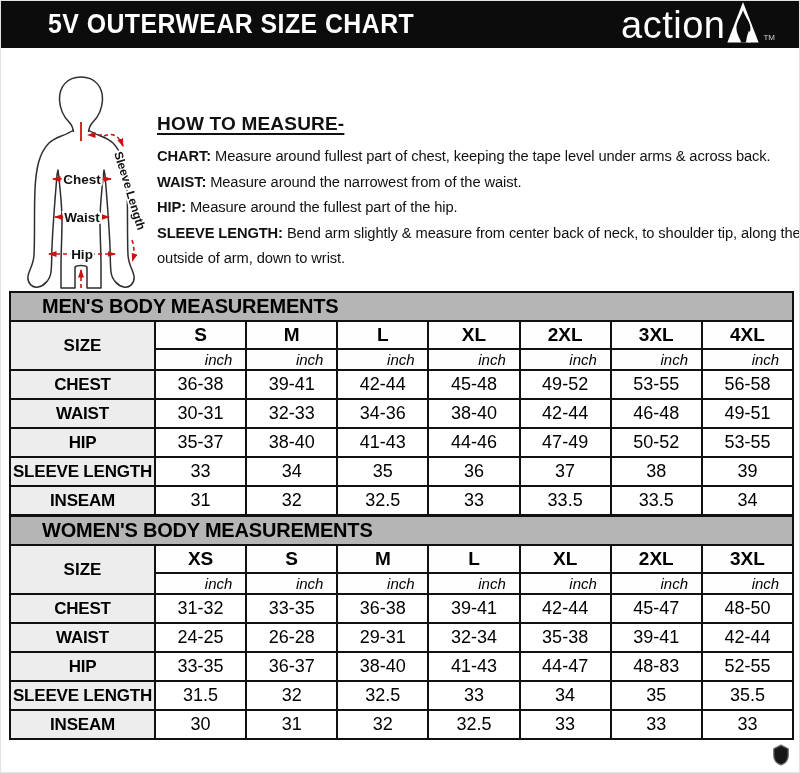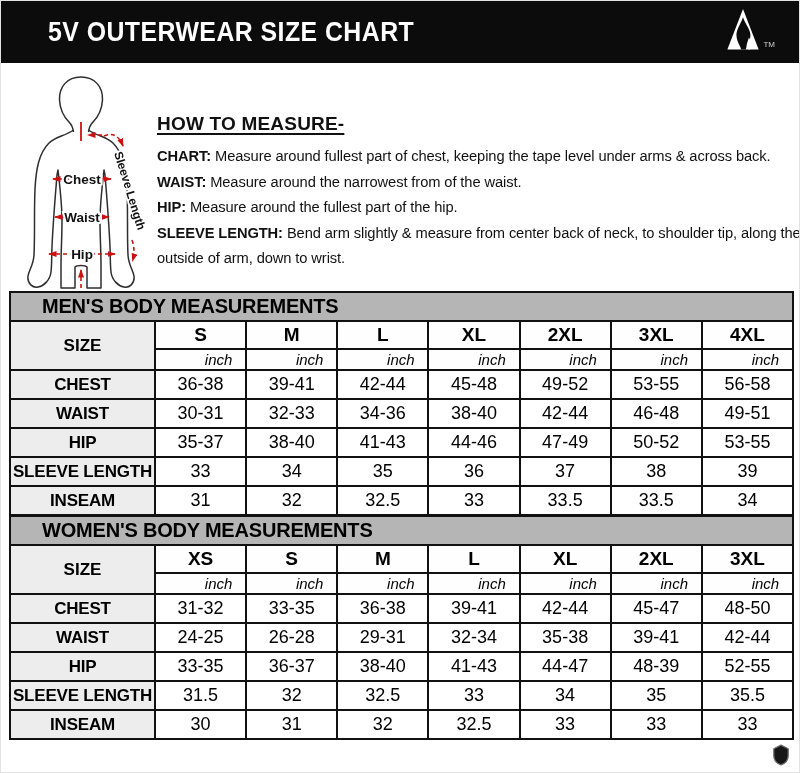--- a/index.html
+++ b/index.html
@@ -3,21 +3,21 @@
 <meta charset="utf-8">
 <style>
   html,body{margin:0;padding:0;background:#fff;}
   .page{
     position:relative;width:800px;height:773px;background:#ffffff;
     font-family:"Liberation Sans",sans-serif;color:#111;overflow:hidden;
     border:1px solid #e3e3e3;box-sizing:border-box;
   }
   
   .header-bar{
-    position:absolute;left:0;top:0;width:100%;height:62px;background:#0c0c0c;
+    position:absolute;left:0;top:0;width:100%;height:47px;background:#0c0c0c;
     display:flex;align-items:center;justify-content:space-between;
     padding:0 24px 0 47px;box-sizing:border-box;
   }
   .page-title{
     color:#fff;font-size:27px;font-weight:700;letter-spacing:.5px;white-space:nowrap;
     transform:scaleX(.92);transform-origin:left center;
   }
   .brand{display:flex;align-items:center;color:#fff;}
   .brand .word{font-size:38px;font-weight:400;letter-spacing:.5px;line-height:1;}
   .brand svg{display:block;margin:0 2px;}
@@ -55,20 +55,21 @@
   .shield{position:absolute;right:9px;bottom:6px;width:18px;height:22px;}
 </style>
 </head>
 <body>
 
 <div class="page">
 
   <header class="header-bar">
     <div class="page-title">5V OUTERWEAR SIZE CHART</div>
     <div class="brand">
+      <span class="word">action</span>
       <svg width="32" height="46" viewBox="0 0 34 50" aria-hidden="true">
         <path d="M17 0 L34 44 L0 44 Z" fill="#ffffff"></path>
         <path d="M17 9 C14 18 9 23 10 30 C10.5 36 14 40 15 44 L20 44 C21 40 24.5 36 25 30 C26 23 20 18 17 9 Z" fill="#0c0c0c"></path>
         <path d="M23.5 31 C25.5 35.5 28 38 27 41.5 C26 44.8 21.8 44.6 21 41.8 C20.3 39.3 22 35.5 23.5 31 Z" fill="#ffffff"></path>
       </svg>
       <span class="tm">TM</span>
     </div>
   </header>
 
   <div class="figure-wrap">
@@ -252,21 +253,21 @@
         <td>39-41</td>
         <td>42-44</td>
       </tr>
       <tr>
         <th>HIP</th>
         <td>33-35</td>
         <td>36-37</td>
         <td>38-40</td>
         <td>41-43</td>
         <td>44-47</td>
-        <td>48-39</td>
+        <td>48-83</td>
         <td>52-55</td>
       </tr>
       <tr>
         <th>SLEEVE LENGTH</th>
         <td>31.5</td>
         <td>32</td>
         <td>32.5</td>
         <td>33</td>
         <td>34</td>
         <td>35</td>

